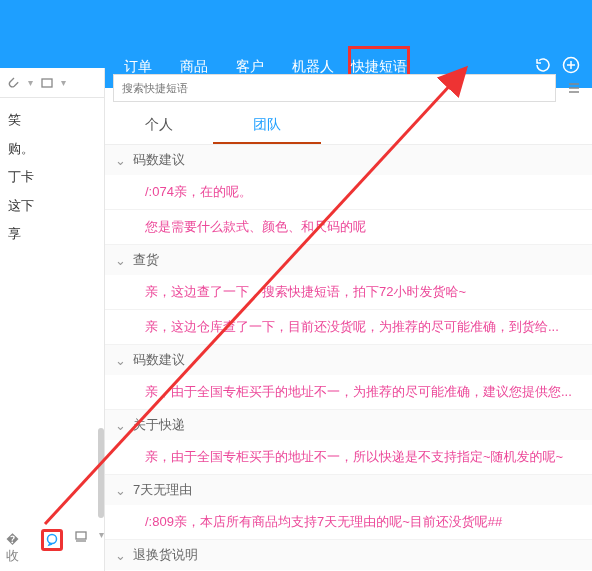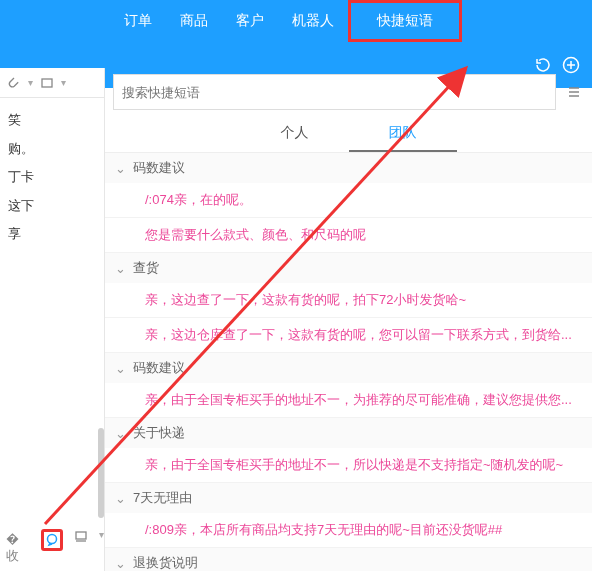--- a/index.html
+++ b/index.html
@@ -1,40 +1,40 @@
 <!DOCTYPE html>
 <html><head>
 <meta charset="utf-8">
 <style>
 * { margin: 0; padding: 0; box-sizing: border-box; }
 body { font-family: "Microsoft YaHei", Arial, sans-serif; font-size: 13px; color: #333; background: #fff; width: 592px; height: 571px; overflow: hidden; position: relative; }
 
-.header { background: #1e9fff; height: 88px; display: flex; align-items: flex-start; padding-left: 110px; position: relative; }
+.header { background: #1e9fff; height: 88px; display: flex; align-items: flex-end; padding-left: 110px; position: relative; }
 .nav-tabs { display: flex; align-items: center; }
 .nav-tab { color: #fff; padding: 12px 14px; font-size: 14px; cursor: pointer; }
-.nav-tab.highlighted { border: 3px solid #e33; padding: 9px 26px; }
+.nav-tab.highlighted { border: 3px solid #e33; padding: 9px 0; }
 .header-icons { position: absolute; right: 12px; bottom: 14px; display: flex; gap: 10px; color: #fff; }
 .hicon { width: 18px; height: 18px; cursor: pointer; display:flex; align-items:center; justify-content:center; }
 
 .left-col { position: absolute; left: 0; top: 68px; width: 105px; height: 503px; border-right: 1px solid #e6e6e6; background:#fff; }
 .left-toolbar { height: 30px; border-bottom: 1px solid #e6e6e6; display:flex; align-items:center; padding: 0 6px; gap: 6px; color:#888; }
 .lt-icon { width:16px; height:16px; cursor:pointer; display:flex; align-items:center; justify-content:center; }
 .left-content { padding: 8px; color:#333; font-size:13px; line-height: 2.2; }
 .left-content .frag { display:block; }
 .left-bottom { position:absolute; bottom: 6px; left: 6px; display:flex; gap:10px; color:#888; }
 .chat-bubble-icon { width:22px; height:22px; border:3px solid #e33; border-radius:3px; display:flex; align-items:center; justify-content:center; }
 
 .main { position:absolute; left:105px; top:68px; right:0; bottom:0; display:flex; flex-direction:column; }
 .search-row { display:flex; align-items:center; padding: 6px 8px; gap:8px; }
-.search-input { flex:1; height:36px; border:1px solid #ddd; padding:0 8px; font-size:13px; color:#999; background:#fff; }
+.search-input { flex:1; height:28px; border:1px solid #ddd; padding:0 8px; font-size:11px; color:#999; background:#fff; }
 .list-icon { width:20px; height:20px; color:#888; cursor:pointer; display:flex; align-items:center; justify-content:center; }
 
-.sub-tabs { display:flex; border-bottom:1px solid #eee;justify-content:center; }
+.sub-tabs { display:flex; border-bottom:1px solid #eee; }
 .sub-tab { flex:0 0 auto; padding: 8px 40px; font-size:14px; color:#555; cursor:pointer; }
-.sub-tab.active { color:#1e9fff; border-bottom:2px solid #737373; }
+.sub-tab.active { color:#1e9fff; border-bottom:2px solid #c2410c; }
 
 .groups { flex:1; overflow:auto; }
 .group-header { display:flex; align-items:center; padding: 6px 10px; color:#666; font-size:13px; background:#fafafa; cursor:pointer; }
 .group-header .chev { width:14px; display:inline-block; color:#999; margin-right:4px; }
 .group-items { }
 .item { padding: 8px 10px 8px 40px; border-bottom:1px solid #f2f2f2; color:#ec4899; font-size:13px; white-space:nowrap; overflow:hidden; text-overflow:ellipsis; cursor:pointer; }
 
 
 .annot-arrow { position:absolute; left:0; top:0; pointer-events:none; }
 
@@ -129,22 +129,22 @@
       </div>
       <div class="group-items">
         <div class="item">/:074亲，在的呢。</div>
         <div class="item">您是需要什么款式、颜色、和尺码的呢</div>
       </div>
       <div class="group-header">
         <span class="chev">⌄</span>
         <span>查货</span>
       </div>
       <div class="group-items">
-        <div class="item">亲，这边查了一下，这款有货的呢，拍下72小时发货哈~</div>
-        <div class="item">亲，这边仓库查了一下，这款有货的呢，您可以留一下联系方式，到货给...</div>
+        <div class="item">亲，这边查了一下，搜索快捷短语，拍下72小时发货哈~</div>
+        <div class="item">亲，这边仓库查了一下，目前还没货呢，为推荐的尽可能准确，到货给...</div>
       </div>
       <div class="group-header">
         <span class="chev">⌄</span>
         <span>码数建议</span>
       </div>
       <div class="group-items">
         <div class="item">亲，由于全国专柜买手的地址不一，为推荐的尽可能准确，建议您提供您...</div>
       </div>
       <div class="group-header">
         <span class="chev">⌄</span>

